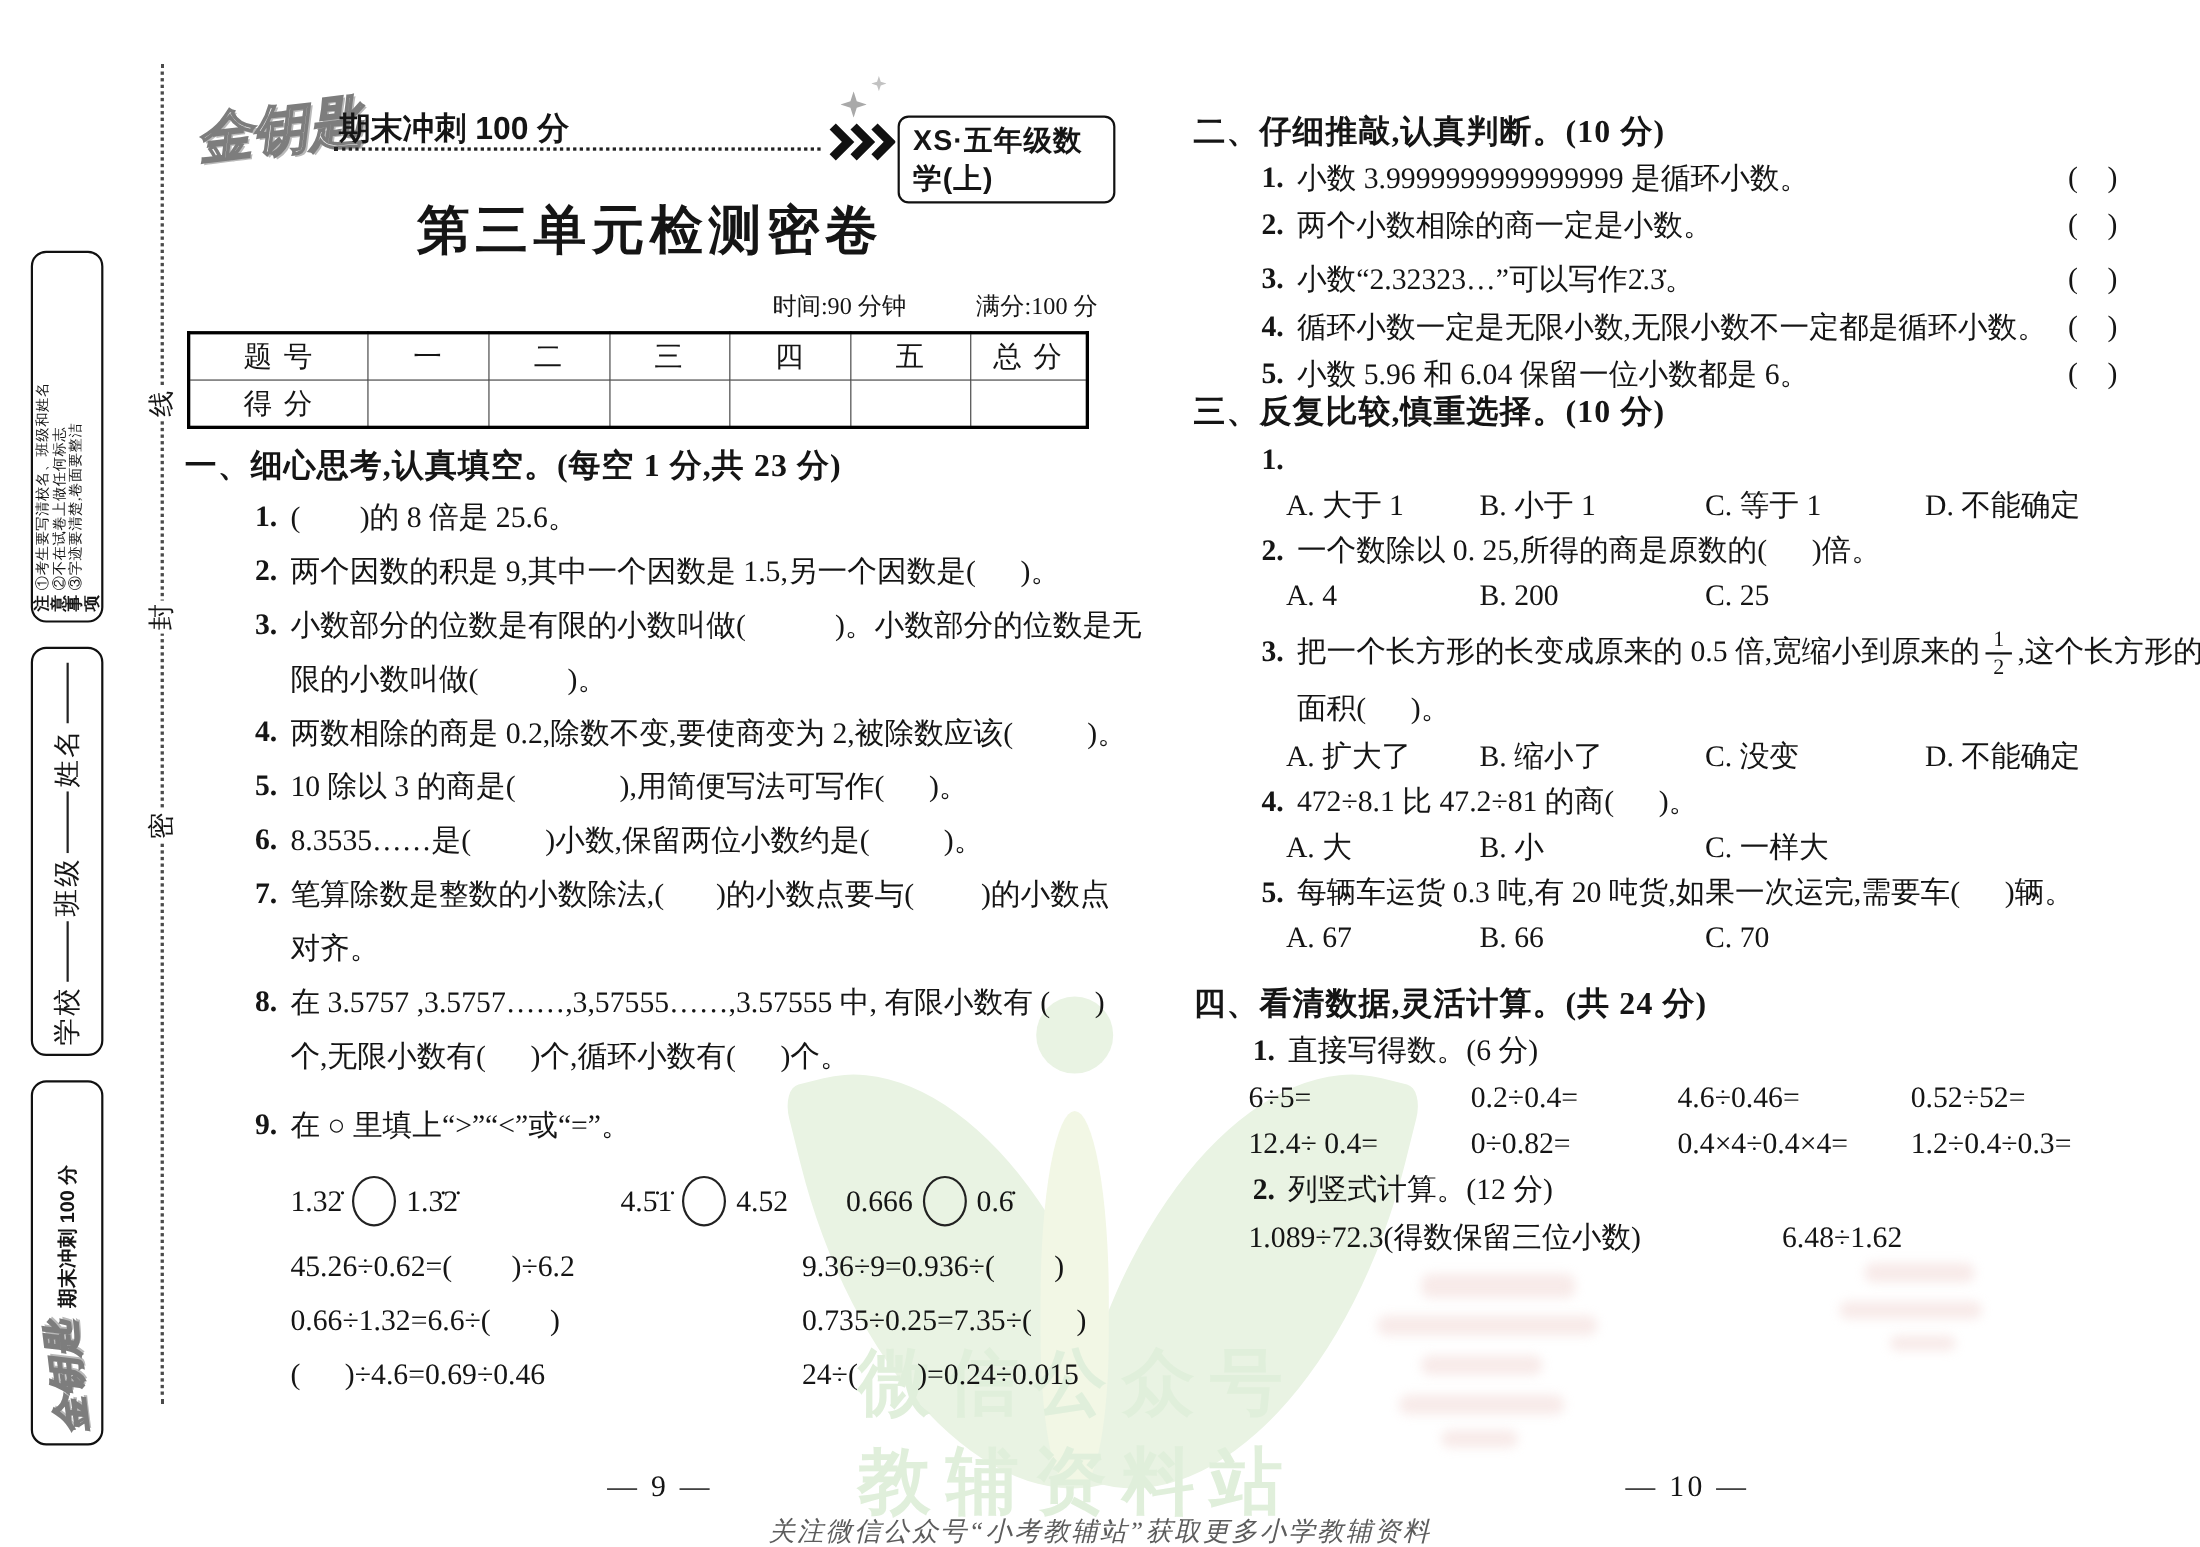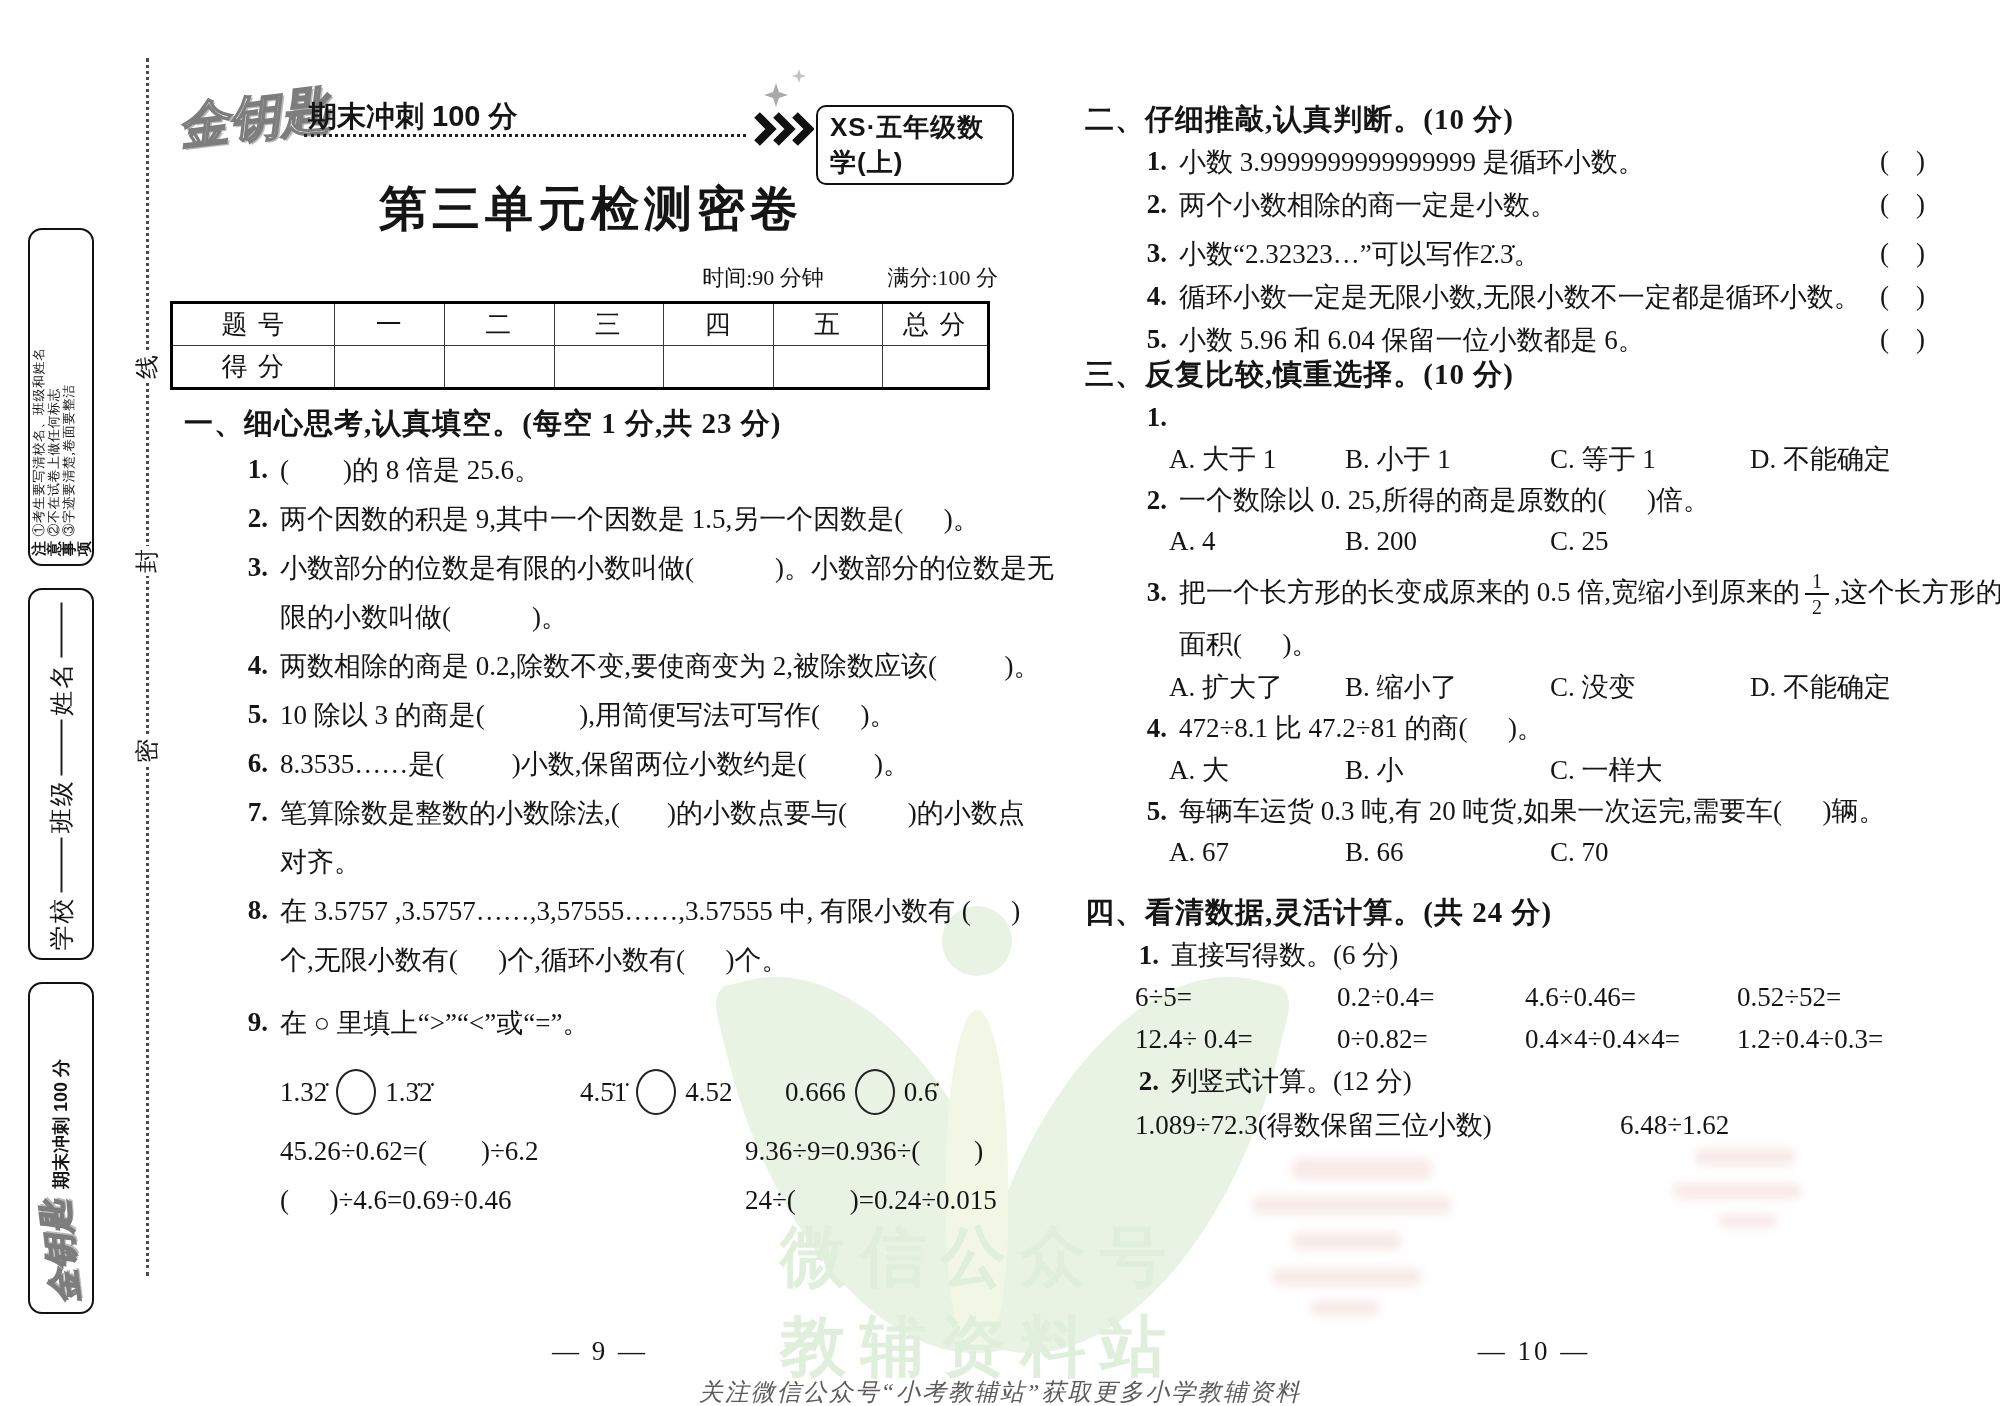--- a/index.html
+++ b/index.html
@@ -55,21 +55,21 @@
   .spark{position:absolute;background:#a9a9a9;clip-path:polygon(50% 0,62% 38%,100% 50%,62% 62%,50% 100%,38% 62%,0 50%,38% 38%)}
   .spark1{left:596px;top:-2px;width:24px;height:24px}
   .spark2{left:624px;top:-16px;width:14px;height:14px;background:#c2c2c2}
   .hdr-badge{position:absolute;left:648px;top:20px;border:2.5px solid #111;border-radius:10px;padding:3px 12px;
     font-size:26px;font-weight:600;letter-spacing:1px;font-family:"Liberation Sans","DejaVu Sans",sans-serif}
   .paper-title{position:absolute;left:0;top:92px;width:100%;text-align:center;font-size:48px;font-weight:900;letter-spacing:5px}
   .meta-row{position:absolute;left:0;top:178px;width:100%;text-align:right;font-size:22px;padding-right:16px}
   .meta-row .meta2{margin-left:58px}
   #score-table{position:absolute;left:2px;top:216px;width:820px;border-collapse:collapse;border:3.5px solid #000}
   #score-table td{border:1.5px solid #3a3a3a;height:43px;text-align:center;font-size:26px;letter-spacing:2px}
-  #s1{position:absolute;left:16px;top:318px;width:100%}
+  #s1{position:absolute;left:0;top:318px;width:100%}
   .sec-h{height:42px;display:flex;align-items:center;font-weight:900;font-size:29px;letter-spacing:1px;
     font-family:Liberation Serif, serif}
   #s1-rows .r{display:flex;align-items:center;height:49px;padding-left:38px;font-size:27px}
   #s1-rows .r:nth-child(12){margin-top:14px}
   .qnum{font-weight:bold;width:46px;text-align:right;margin-right:12px;flex:none}
   .qtext{white-space:pre}
   .wrapline{padding-left:96px !important}
   .fill{display:grid !important;grid-template-columns:465px 1fr;padding-left:96px !important;align-items:center}
   .cmp{display:grid !important;grid-template-columns:300px 205px 1fr;padding-left:96px !important;
     align-items:center;height:70px !important;margin-top:10px}
@@ -282,20 +282,24 @@
             <span data-name="comparison-left">0.666</span>
             <span class="cmp-circle" data-name="compare-circle"></span>
             <span data-name="comparison-right">0.6̇</span>
           </span>
         </div>
         <div class="r fill" data-name="fill-equation-row">
           <span class="qtext" data-name="math-expression">45.26÷0.62=(        )÷6.2</span>
           <span class="qtext" data-name="math-expression">9.36÷9=0.936÷(        )</span>
         </div>
         <div class="r fill" data-name="fill-equation-row">
+          <span class="qtext" data-name="math-expression">0.66÷1.32=6.6÷(        )</span>
+          <span class="qtext" data-name="math-expression">0.735÷0.25=7.35÷(      )</span>
+        </div>
+        <div class="r fill" data-name="fill-equation-row">
           <span class="qtext" data-name="math-expression">(      )÷4.6=0.69÷0.46</span>
           <span class="qtext" data-name="math-expression">24÷(        )=0.24÷0.015</span>
         </div>
       </div>
   </section>
 </main>
 
 <main id="right-page" data-name="right-page">
   <section id="s2" data-name="section-true-false">
     <div class="sec-h" data-name="section-heading">二、仔细推敲,认真判断。(10 分)</div>

